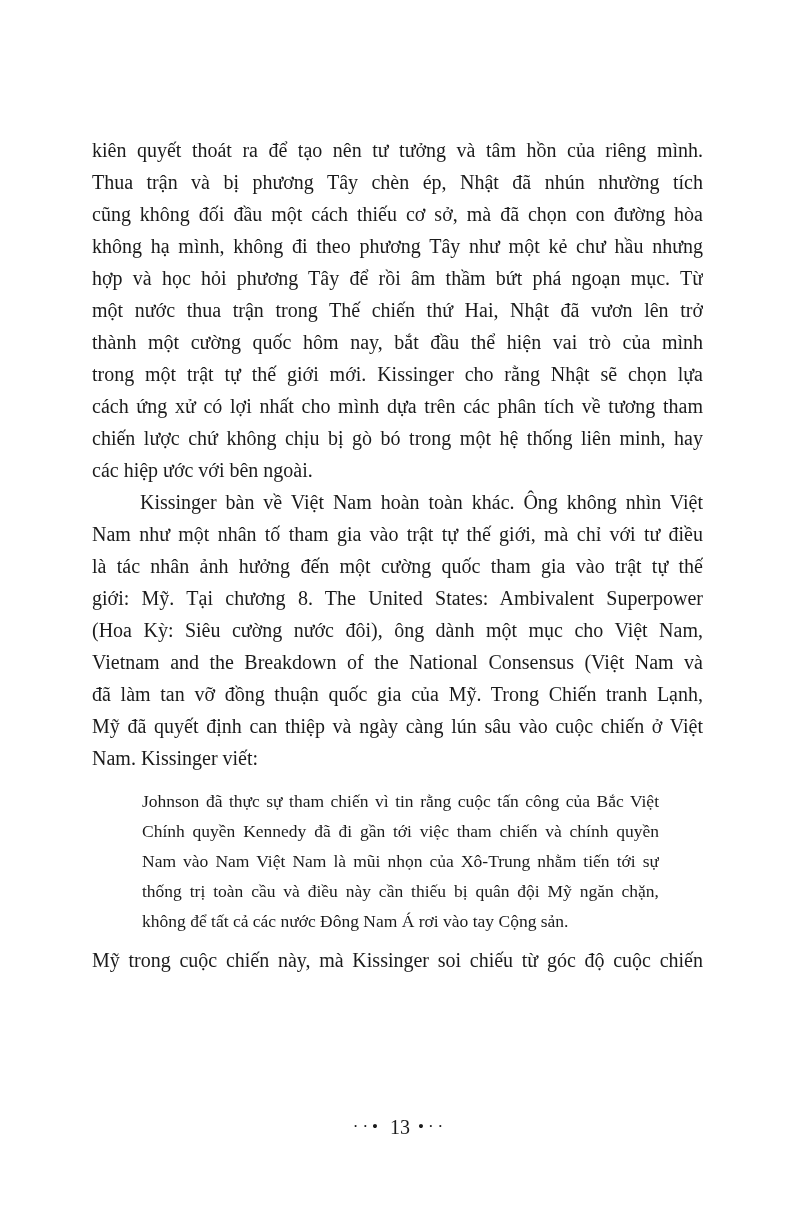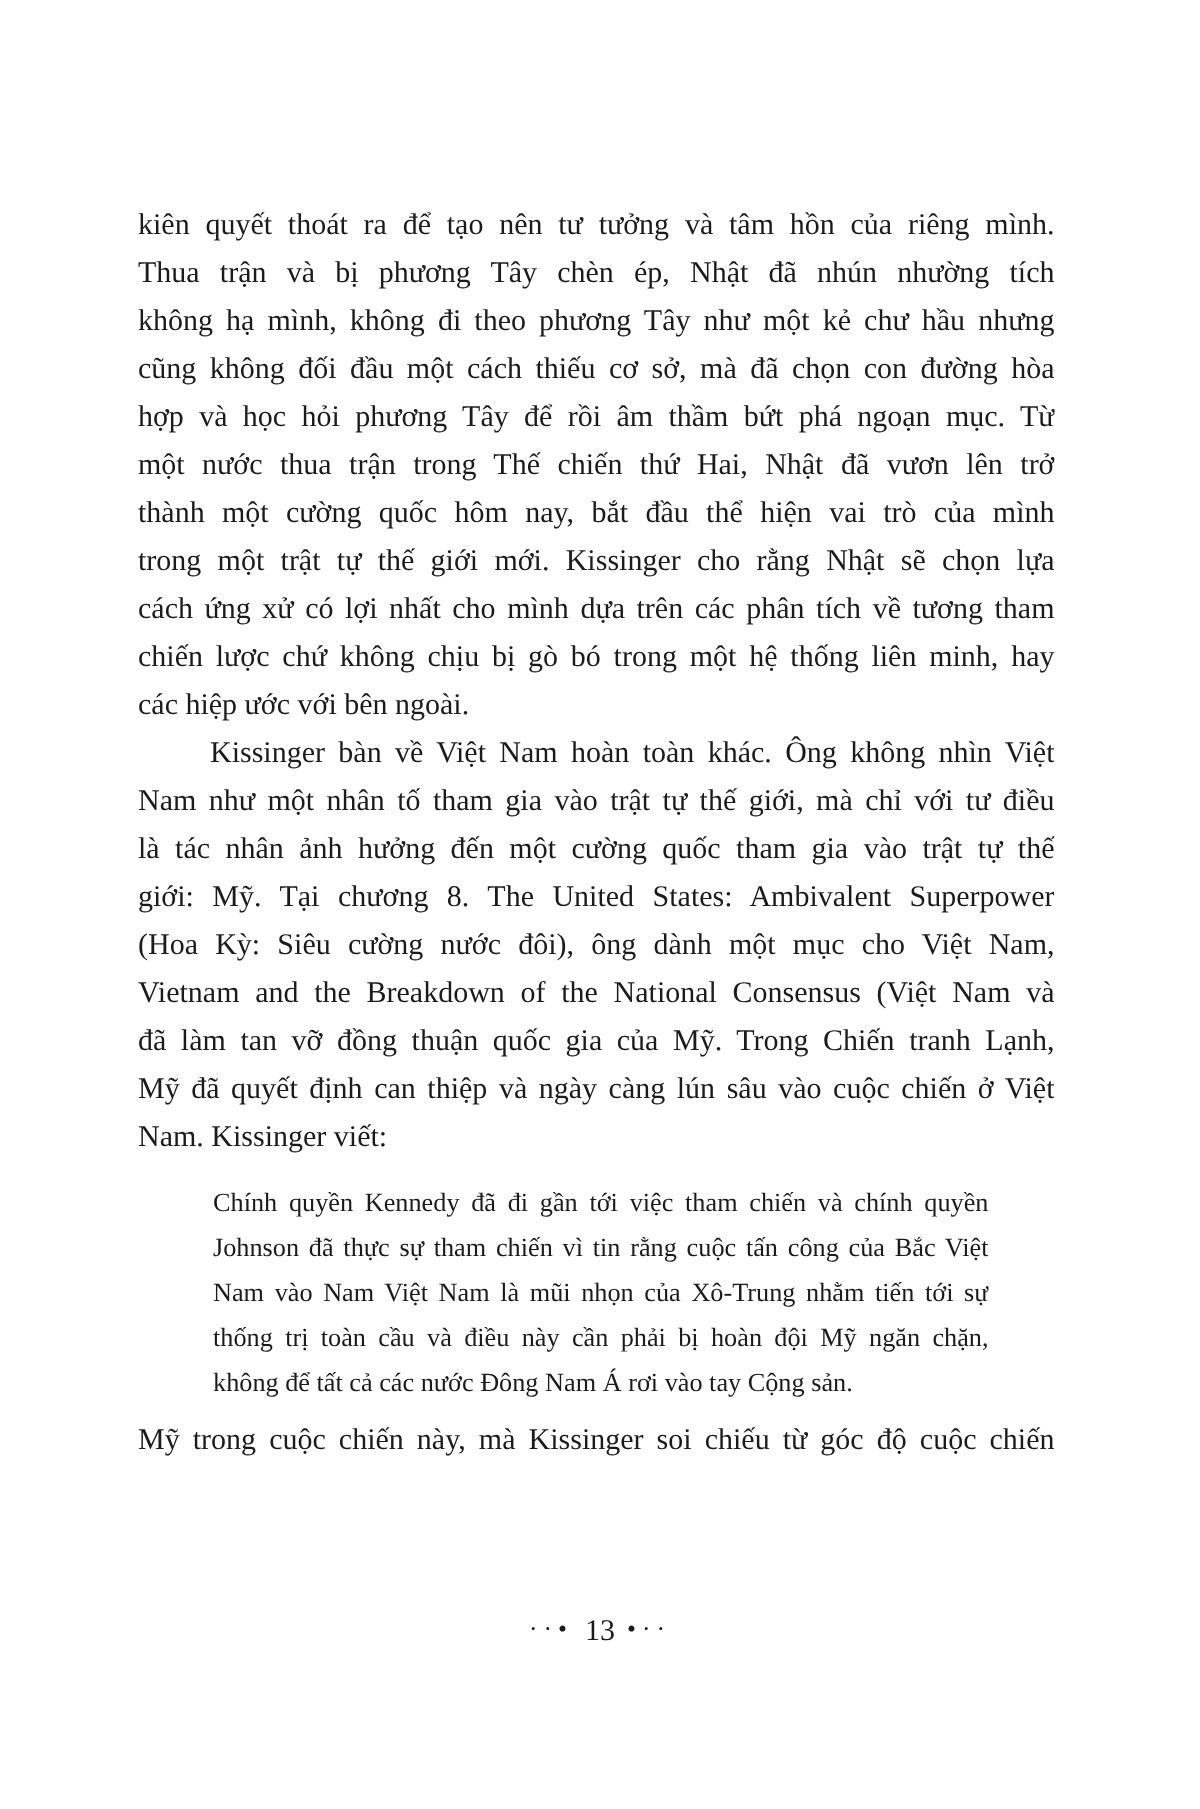--- a/index.html
+++ b/index.html
@@ -46,21 +46,21 @@
   .para.quote {
     margin: 12px 44px 8px 50px;
     font-size: 17.5px;
     line-height: 30px;
   }
   .para.quote .line {
     height: 30px;
   }
   .footer {
     position: absolute;
-    top: 1076px;
+    top: 1116px;
     left: 0;
     width: 100%;
     text-align: center;
     font-size: 20px;
     color: #1b1b1b;
   }
   .footer .orn {
     font-size: 17px;
     letter-spacing: 4px;
     vertical-align: 2px;
@@ -75,46 +75,46 @@
 </head>
 <body>
 
 <div class="page">
 
   <div class="text-block">
 
   <div class="para body">
         <div class="line first">kiên quyết thoát ra để tạo nên tư tưởng và tâm hồn của riêng mình.</div>
         <div class="line">Thua trận và bị phương Tây chèn ép, Nhật đã nhún nhường tích</div>
+        <div class="line">cũng không đối đầu một cách thiếu cơ sở, mà đã chọn con đường hòa</div>
         <div class="line">không hạ mình, không đi theo phương Tây như một kẻ chư hầu nhưng</div>
-        <div class="line">cũng không đối đầu một cách thiếu cơ sở, mà đã chọn con đường hòa</div>
         <div class="line">hợp và học hỏi phương Tây để rồi âm thầm bứt phá ngoạn mục. Từ</div>
         <div class="line">một nước thua trận trong Thế chiến thứ Hai, Nhật đã vươn lên trở</div>
         <div class="line">thành một cường quốc hôm nay, bắt đầu thể hiện vai trò của mình</div>
         <div class="line">trong một trật tự thế giới mới. Kissinger cho rằng Nhật sẽ chọn lựa</div>
         <div class="line">cách ứng xử có lợi nhất cho mình dựa trên các phân tích về tương tham</div>
         <div class="line">chiến lược chứ không chịu bị gò bó trong một hệ thống liên minh, hay</div>
         <div class="line last">các hiệp ước với bên ngoài.</div>
       </div>
       <div class="para body indent">
         <div class="line first">Kissinger bàn về Việt Nam hoàn toàn khác. Ông không nhìn Việt</div>
         <div class="line">Nam như một nhân tố tham gia vào trật tự thế giới, mà chỉ với tư điều</div>
         <div class="line">là tác nhân ảnh hưởng đến một cường quốc tham gia vào trật tự thế</div>
         <div class="line">giới: Mỹ. Tại chương 8. The United States: Ambivalent Superpower</div>
         <div class="line">(Hoa Kỳ: Siêu cường nước đôi), ông dành một mục cho Việt Nam,</div>
         <div class="line">Vietnam and the Breakdown of the National Consensus (Việt Nam và</div>
         <div class="line">đã làm tan vỡ đồng thuận quốc gia của Mỹ. Trong Chiến tranh Lạnh,</div>
         <div class="line">Mỹ đã quyết định can thiệp và ngày càng lún sâu vào cuộc chiến ở Việt</div>
         <div class="line last">Nam. Kissinger viết:</div>
       </div>
       <div class="para quote">
+        <div class="line">Johnson đã thực sự tham chiến vì tin rằng cuộc tấn công của Bắc Việt</div>
         <div class="line first">Chính quyền Kennedy đã đi gần tới việc tham chiến và chính quyền</div>
-        <div class="line">Johnson đã thực sự tham chiến vì tin rằng cuộc tấn công của Bắc Việt</div>
         <div class="line">Nam vào Nam Việt Nam là mũi nhọn của Xô-Trung nhằm tiến tới sự</div>
-        <div class="line">thống trị toàn cầu và điều này cần phải bị hoàn đội Mỹ ngăn chặn,</div>
+        <div class="line">thống trị toàn cầu và điều này cần thiếu bị quân đội Mỹ ngăn chặn,</div>
         <div class="line last">không để tất cả các nước Đông Nam Á rơi vào tay Cộng sản.</div>
       </div>
       <div class="para body indent">
         <div class="line">Mỹ trong cuộc chiến này, mà Kissinger soi chiếu từ góc độ cuộc chiến</div>
       </div>
     </div>
 
   <div class="footer">
     <span class="orn left">··•</span><span class="pagenum">13</span><span class="orn right">•··</span>
   </div>

